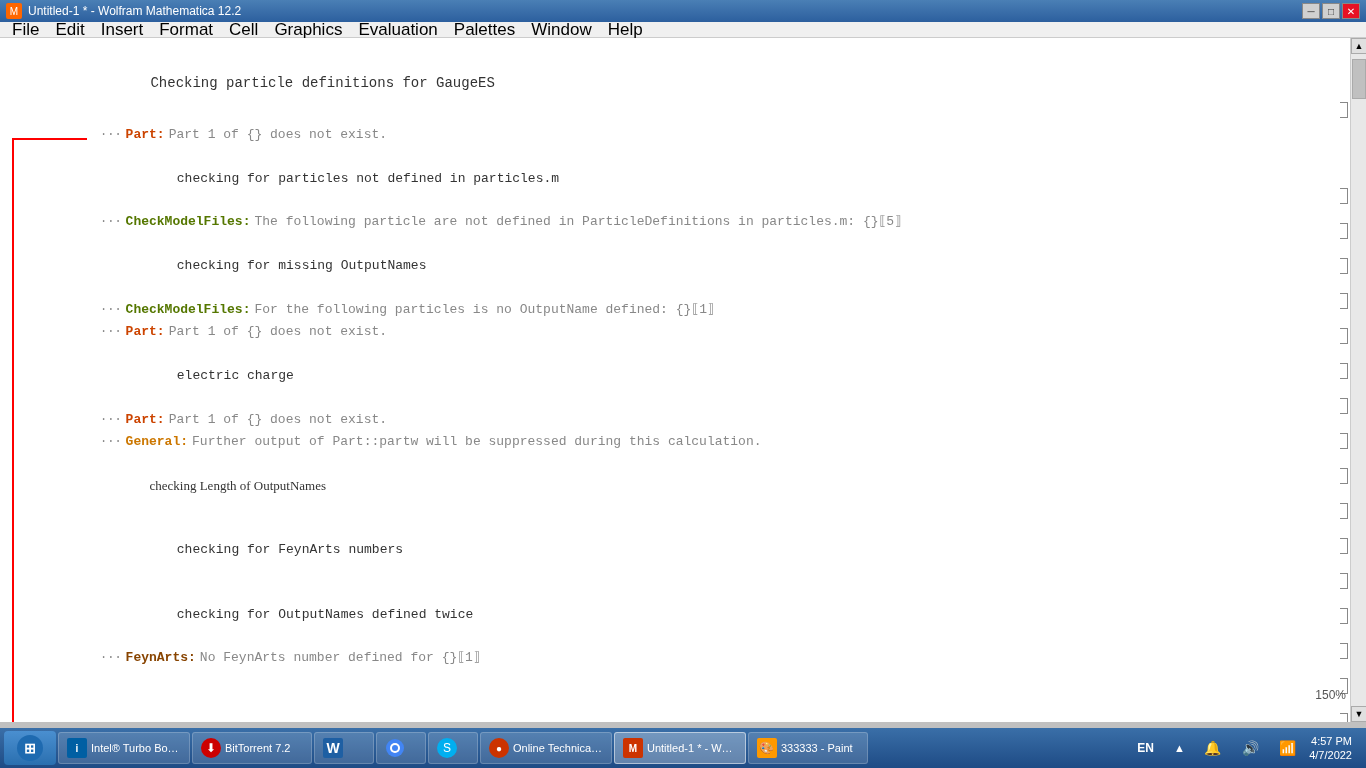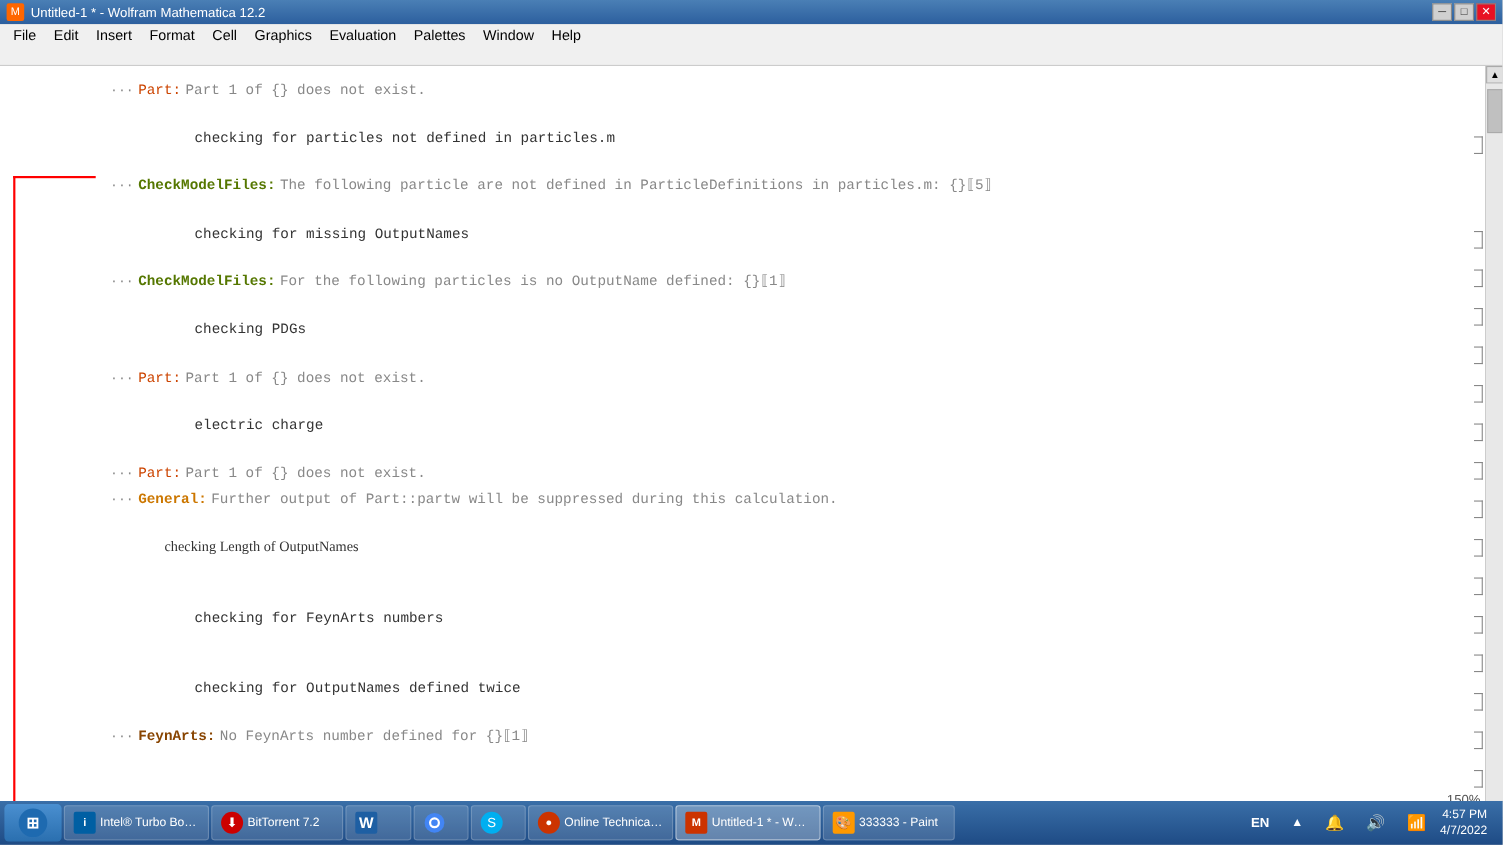--- a/index.html
+++ b/index.html
@@ -18,26 +18,26 @@
     }
     .title-bar-left { display: flex; align-items: center; gap: 6px; }
     .title-bar-icon { width: 16px; height: 16px; background: #ff6600; border-radius: 2px; font-size: 10px; display: flex; align-items: center; justify-content: center; color: white; }
     .title-bar-controls { display: flex; gap: 2px; }
     .title-btn { width: 18px; height: 16px; background: #d0d0d0; border: 1px solid #888; display: flex; align-items: center; justify-content: center; font-size: 10px; cursor: pointer; color: #333; }
     .title-btn.close { background: #e81123; color: white; }
 
     
     .menu-bar {
       background: #f0f0f0;
-      height: 38px;
-      display: flex;
-      align-items: flex-start;
+      height: 16px;
+      display: flex;
+      align-items: center;
       padding: 0 4px;
       border-bottom: 1px solid #ccc;
-      font-size: 13px;
+      font-size: 17px;
     }
     .menu-item {
       padding: 2px 8px;
       cursor: pointer;
       color: #000;
     }
 
     
     .main-area {
       background: white;
@@ -53,21 +53,21 @@
       font-size: 14px;
       line-height: 1.6;
       position: relative;
       height: 100%;
       overflow: hidden;
     }
 
     .line { margin: 2px 0; white-space: pre; }
 
     .msg-dots { color: #888; font-size: 12px; }
-    .msg-label-part { color: #cc4400; font-weight: normal; }
+    .msg-label-part { color: #cc4400; font-weight: bold; }
     .msg-label-check { color: #557700; font-weight: bold; }
     .msg-label-general { color: #cc7700; font-weight: bold; }
     .msg-label-feynarts { color: #884400; font-weight: bold; }
     .msg-text { color: #888; }
 
     
     .right-scrollbar {
       position: absolute;
       right: 0;
       top: 0;
@@ -217,20 +217,23 @@
   <span class="menu-item">Help</span>
 </div>
 
 <div class="main-area">
 
   <div class="notebook-content">
 
     <div style="position:absolute; left:12px; top:100px; width:2px; height:610px; background:red;"></div>
     <div style="position:absolute; left:12px; top:100px; width:75px; height:2px; background:red;"></div>
 
+    <div class="line" style="font-family:'Courier New',monospace; font-size:14px; color:#333; margin-bottom:8px;">
+      <span>Checking particle definitions for GaugeES</span>
+    </div>
 
     <div class="line" style="display:flex; align-items:baseline; gap:4px; font-size:13px;">
       <span class="msg-dots">···</span>
       <span class="msg-label-part">Part:</span>
       <span class="msg-text">Part 1 of {} does not exist.</span>
     </div>
 
     <div class="line" style="font-family:'Courier New',monospace; font-size:13px; padding-left:30px; color:#333;">
       checking for particles not defined in particles.m
     </div>
@@ -244,23 +247,20 @@
     <div class="line" style="font-family:'Courier New',monospace; font-size:13px; padding-left:30px; color:#333;">
       checking for missing OutputNames
     </div>
 
     <div class="line" style="display:flex; align-items:baseline; gap:4px; font-size:13px;">
       <span class="msg-dots">···</span>
       <span class="msg-label-check">CheckModelFiles:</span>
       <span class="msg-text">For the following particles is no OutputName defined: {}⟦1⟧</span>
     </div>
 
-    <div class="line" style="font-family:'Courier New',monospace; font-size:13px; padding-left:30px; color:#333;">
-      checking PDGs
-    </div>
 
     <div class="line" style="display:flex; align-items:baseline; gap:4px; font-size:13px;">
       <span class="msg-dots">···</span>
       <span class="msg-label-part">Part:</span>
       <span class="msg-text">Part 1 of {} does not exist.</span>
     </div>
 
     <div class="line" style="font-family:'Courier New',monospace; font-size:13px; padding-left:30px; color:#333;">
       electric charge
     </div>
@@ -316,21 +316,21 @@
   <div style="position:absolute; right:18px; top:395px; width:8px; height:16px; border-top:1px solid #888; border-right:1px solid #888; border-bottom:1px solid #888;"></div>
   <div style="position:absolute; right:18px; top:430px; width:8px; height:16px; border-top:1px solid #888; border-right:1px solid #888; border-bottom:1px solid #888;"></div>
   <div style="position:absolute; right:18px; top:465px; width:8px; height:16px; border-top:1px solid #888; border-right:1px solid #888; border-bottom:1px solid #888;"></div>
   <div style="position:absolute; right:18px; top:500px; width:8px; height:16px; border-top:1px solid #888; border-right:1px solid #888; border-bottom:1px solid #888;"></div>
   <div style="position:absolute; right:18px; top:535px; width:8px; height:16px; border-top:1px solid #888; border-right:1px solid #888; border-bottom:1px solid #888;"></div>
   <div style="position:absolute; right:18px; top:570px; width:8px; height:16px; border-top:1px solid #888; border-right:1px solid #888; border-bottom:1px solid #888;"></div>
   <div style="position:absolute; right:18px; top:605px; width:8px; height:16px; border-top:1px solid #888; border-right:1px solid #888; border-bottom:1px solid #888;"></div>
   <div style="position:absolute; right:18px; top:640px; width:8px; height:16px; border-top:1px solid #888; border-right:1px solid #888; border-bottom:1px solid #888;"></div>
   <div style="position:absolute; right:18px; top:675px; width:8px; height:16px; border-top:1px solid #888; border-right:1px solid #888; border-bottom:1px solid #888;"></div>
 
-  <div style="position:absolute; bottom:10px; right:20px; font-size:12px; color:#555;">
+  <div style="position:absolute; bottom:20px; right:20px; font-size:12px; color:#555;">
     <span>150%</span>
   </div>
 </div>
 
 <div class="taskbar">
 
   <div class="start-btn">
     <svg width="28" height="28" viewBox="0 0 28 28">
       <circle cx="14" cy="14" r="13" fill="#1e6ab0"></circle>
       <text x="14" y="19" text-anchor="middle" fill="white" font-size="14" font-weight="bold">⊞</text>

